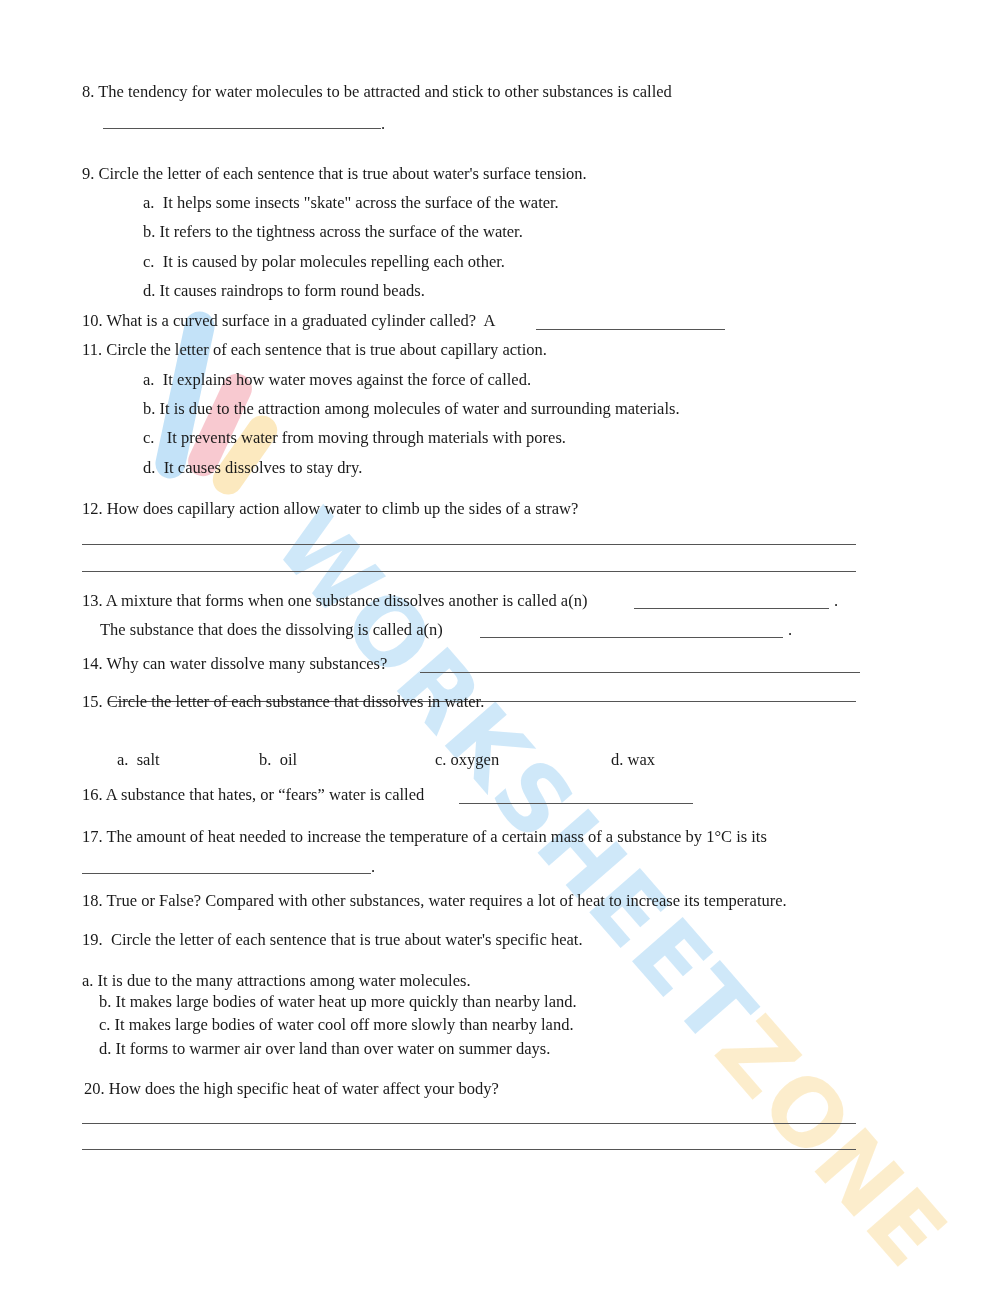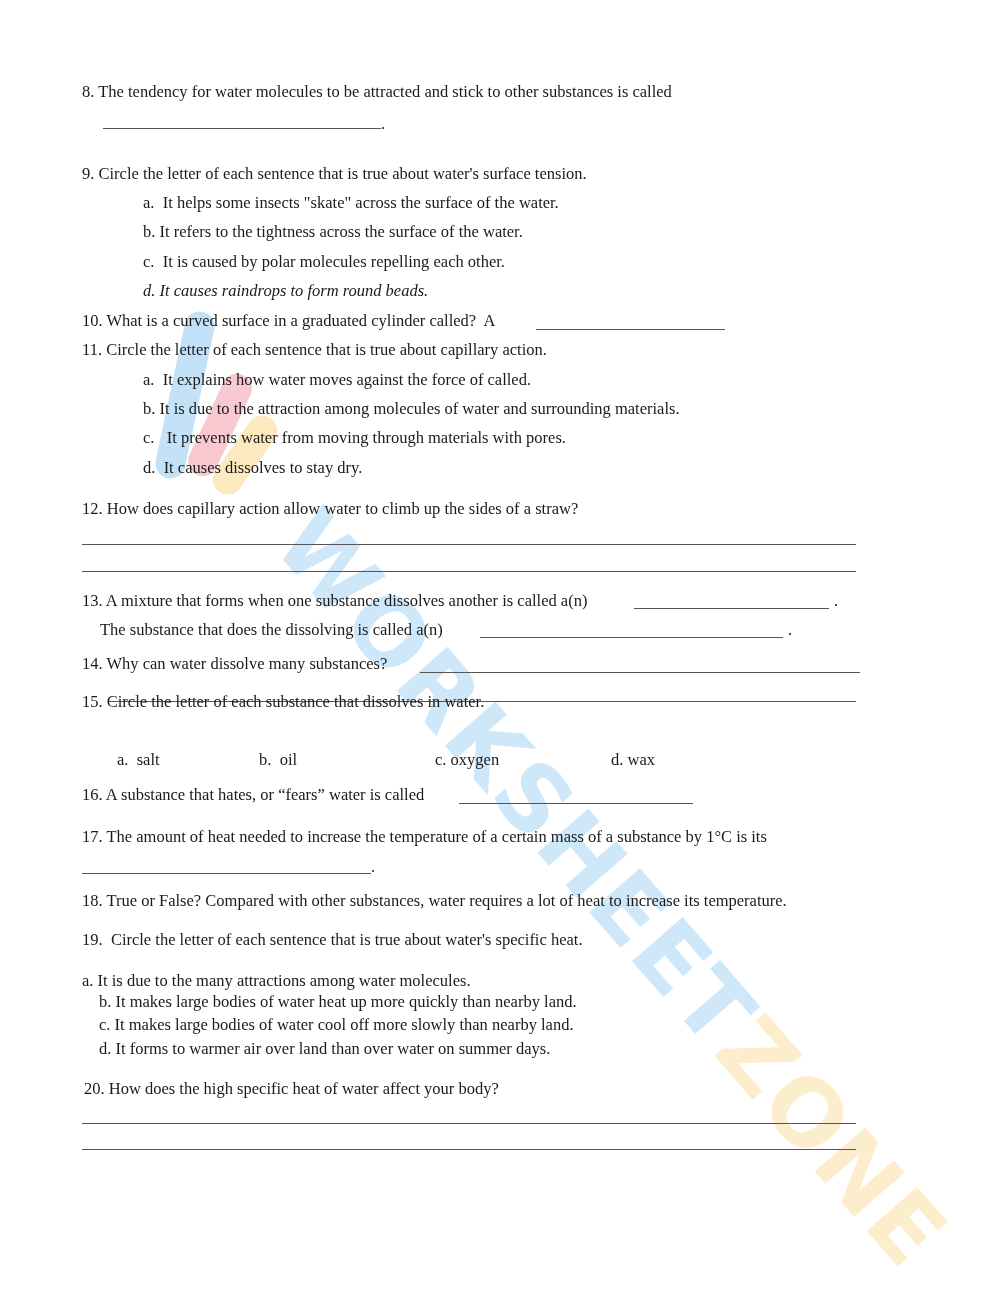--- a/index.html
+++ b/index.html
@@ -42,21 +42,21 @@
   </div>
 
   <div class="line" style="left:82px;top:82px;">8. The tendency for water molecules to be attracted and stick to other substances is called</div>
   <div class="rule" style="left:103px;top:128px;width:278px;"></div>
   <div class="line" style="left:381px;top:114px;">.</div>
 
   <div class="line" style="left:82px;top:164px;">9. Circle the letter of each sentence that is true about water's surface tension.</div>
   <div class="line" style="left:143px;top:193px;">a.  It helps some insects "skate" across the surface of the water.</div>
   <div class="line" style="left:143px;top:222px;">b. It refers to the tightness across the surface of the water.</div>
   <div class="line" style="left:143px;top:252px;">c.  It is caused by polar molecules repelling each other.</div>
-  <div class="line" style="left:143px;top:281px;font-style:italic;">d. It causes raindrops to form round beads.</div>
+  <div class="line" style="left:143px;top:281px;">d. It causes raindrops to form round beads.</div>
 
   <div class="line" style="left:82px;top:311px;">10. What is a curved surface in a graduated cylinder called?  A</div>
   <div class="rule" style="left:536px;top:329px;width:189px;"></div>
 
   <div class="line" style="left:82px;top:340px;">11. Circle the letter of each sentence that is true about capillary action.</div>
   <div class="line" style="left:143px;top:370px;">a.  It explains how water moves against the force of called.</div>
   <div class="line" style="left:143px;top:428px;">c.   It prevents water from moving through materials with pores.</div>
   <div class="line" style="left:143px;top:399px;">b. It is due to the attraction among molecules of water and surrounding materials.</div>
   <div class="line" style="left:143px;top:458px;">d.  It causes dissolves to stay dry.</div>
 

